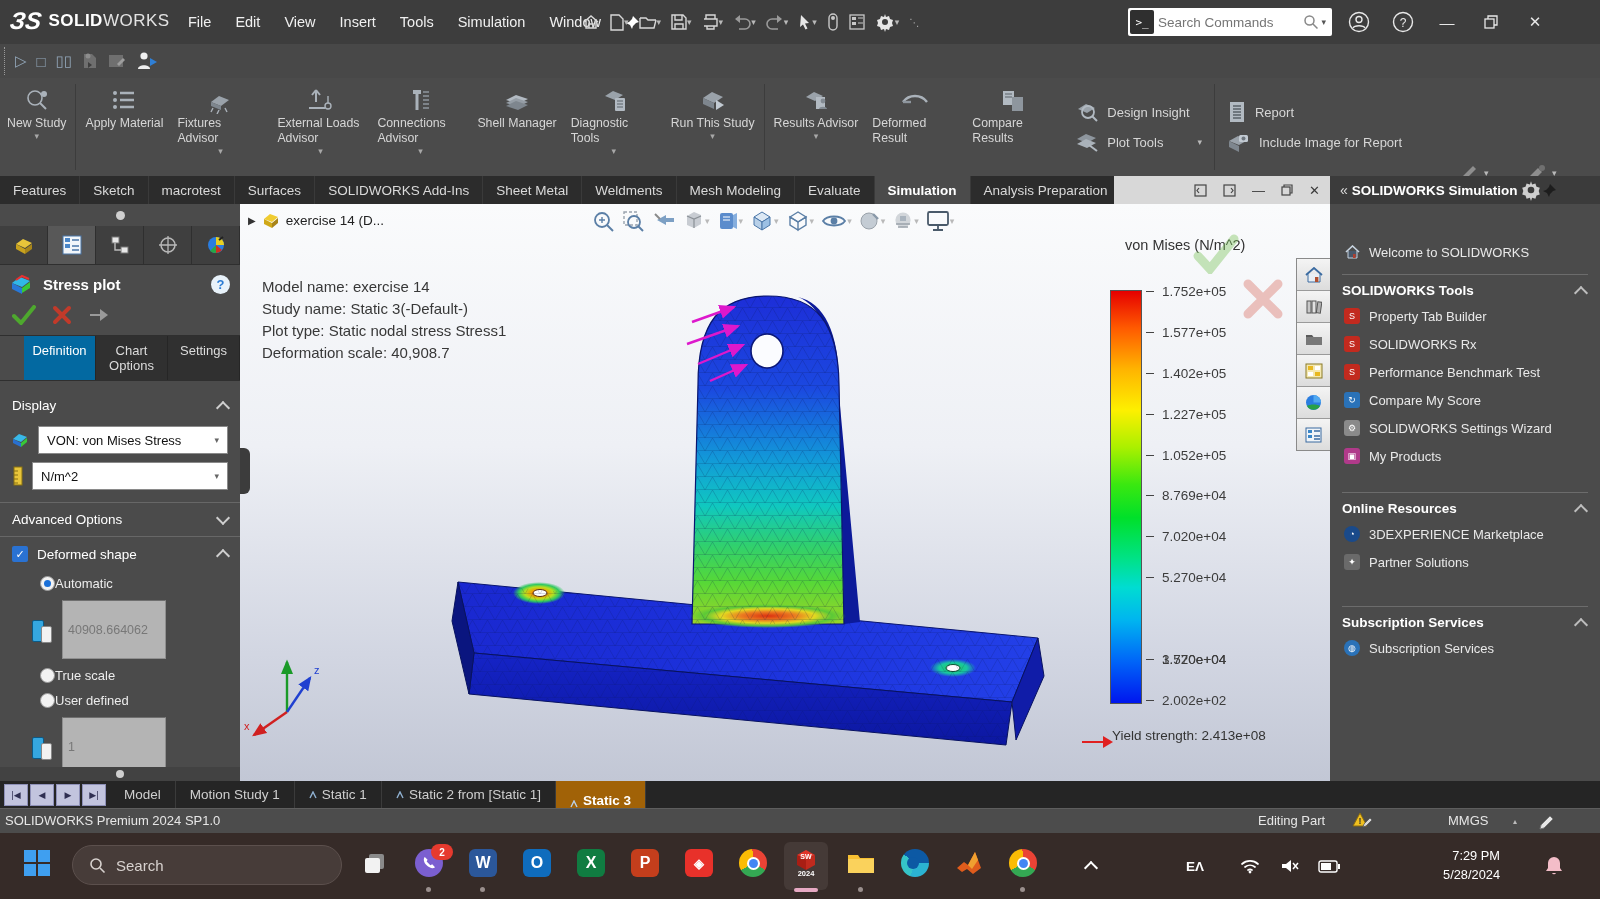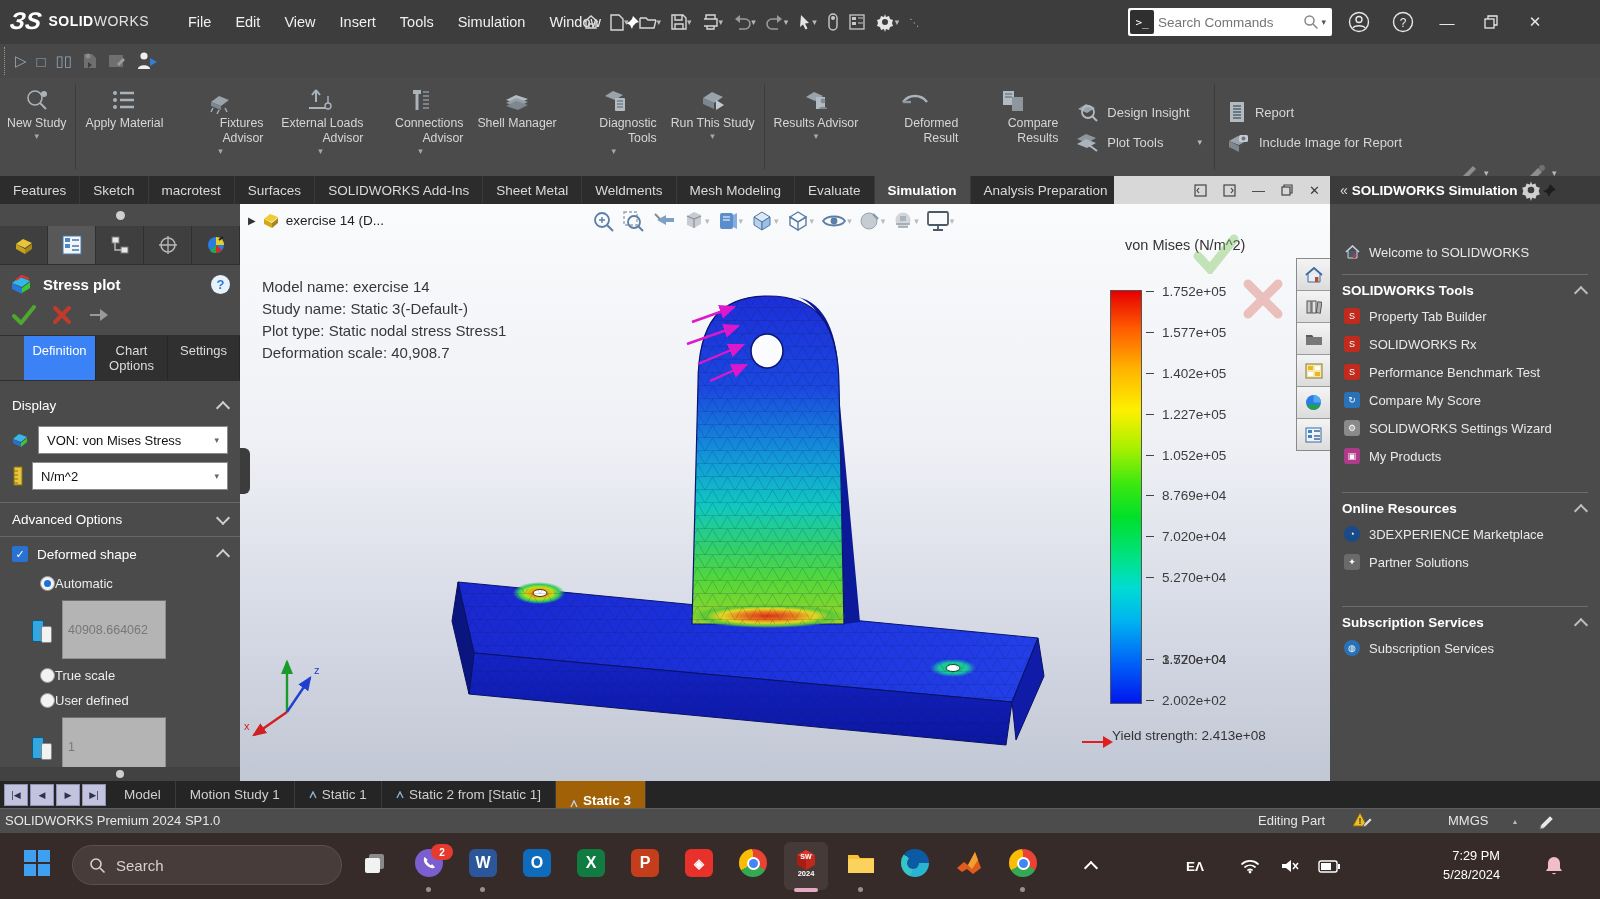--- a/index.html
+++ b/index.html
@@ -10,21 +10,21 @@
   .row{display:flex;align-items:center;}
   .caret{font-size:9px;color:#b9b9b9;line-height:1;}
   .chv{display:inline-block;width:8px;height:8px;border-left:2px solid #cfcfcf;border-bottom:2px solid #cfcfcf;}
   .chv.up{transform:rotate(135deg);margin-top:4px;}
   .chv.down{transform:rotate(-45deg);margin-bottom:4px;}
 
   
   #titlebar{left:0;top:0;width:1600px;height:44px;background:#3d3d3d;color:#ececec;}
   .logo{left:10px;top:7px;display:flex;align-items:center;gap:7px;}
   .logo-glyph{font-style:italic;font-weight:bold;font-size:24px;color:#fff;transform:skewX(-8deg);}
-  .brand{font-size:14px;letter-spacing:.5px;color:#fff;}
+  .brand{font-size:17px;letter-spacing:.5px;color:#fff;}
   .brand b{font-weight:bold}.brand span{font-weight:normal;color:#e3e3e3;}
   .menu{left:176px;top:0;height:44px;}
   .menu-item{padding:0 12px;font-size:14.5px;color:#f0f0f0;height:44px;display:flex;align-items:center;cursor:default;}
   .qat{left:578px;top:0;height:44px;gap:2px;}
   .qbtn{display:flex;align-items:center;height:30px;padding:0 4px;}
   .qbtn svg{display:block;}
   .searchbox{left:1128px;top:8px;width:204px;height:28px;background:#fff;border-radius:2px;display:flex;align-items:center;}
   .searchbox .term{width:24px;height:24px;background:#2f2f2f;border-radius:2px;margin:2px;color:#fff;font-size:11px;display:flex;align-items:center;justify-content:center;font-family:"DejaVu Sans Mono",monospace;}
   .searchbox input{flex:1;border:0;outline:0;font-size:13.5px;color:#333;font-family:"Liberation Sans",sans-serif;background:transparent;min-width:0;}
   .searchbox .mag{color:#777;margin-right:2px;}
@@ -36,21 +36,21 @@
   #macrorow{left:0;top:44px;width:1600px;height:34px;background:#484848;border-bottom:1px solid #3e3e3e;}
   .macro-group{left:4px;top:3px;height:28px;width:208px;border-left:1px dotted #9a9a9a;display:flex;align-items:center;gap:10px;padding-left:10px;}
   .mico{color:#93a7ba;font-size:15px;}
 
   
   #ribbon{left:0;top:78px;width:1600px;height:98px;background:#4b4b4b;}
   .rib-flex{display:flex;height:98px;align-items:stretch;}
   .rsep{width:1px;background:#3c3c3c;margin:6px 2px;}
   .rbtn{display:flex;flex-direction:column;align-items:center;justify-content:flex-start;padding:8px 7px 0 7px;color:#d6d6d6;}
   .rbtn .ric{height:30px;display:flex;align-items:center;}
-  .rbtn .rlb{font-size:12.3px;text-align:right;line-height:1.2;max-width:86px;}
+  .rbtn .rlb{font-size:12.3px;text-align:left;line-height:1.2;max-width:86px;}
   .rbtn .rdd{height:12px;font-size:9px;color:#a8a8a8;}
   .rstack{display:flex;flex-direction:column;justify-content:center;gap:8px;padding:0 10px;}
   .rstack .srow{display:flex;align-items:center;gap:8px;color:#d6d6d6;font-size:13px;}
   .rib-chevron{left:1414px;top:146px;color:#c9c9c9;}
   .rib-mini{top:84px;display:flex;gap:4px;align-items:center;color:#9b9b9b;}
 
   
   #tabrow{left:0;top:176px;width:1600px;height:28px;background:#2c2c2c;}
   .ctab{height:28px;display:flex;align-items:center;padding:0 13px;font-size:13.5px;color:#d9d9d9;border-right:1px solid #3a3a3a;}
   .ctab.active{background:#4b4b4b;color:#fff;font-weight:bold;}
@@ -68,21 +68,21 @@
   .dot{width:9px;height:9px;border-radius:50%;background:#cfcfcf;}
   .pm-tabs{display:flex;height:38px;background:#3f3f3f;border-bottom:1px solid #2f2f2f;}
   .pm-tab{width:48px;display:flex;align-items:center;justify-content:center;border-right:1px solid #2f2f2f;}
   .pm-tab.active{background:#585858;}
   .pm-title{display:flex;align-items:center;gap:9px;padding:8px 10px 4px 10px;}
   .pm-title .t{font-size:15px;font-weight:bold;color:#fff;}
   .helpbtn{margin-left:auto;width:19px;height:19px;border-radius:50%;background:#e8f2fa;color:#2b7bd4;font-weight:bold;font-size:13px;display:flex;align-items:center;justify-content:center;}
   .pm-actions{display:flex;gap:16px;padding:6px 12px 10px 12px;align-items:center;}
   .pm-subtabs{display:flex;border-top:1px solid #2f2f2f;border-bottom:1px solid #2f2f2f;}
   .pm-subtab{flex:1;text-align:center;font-size:13px;padding:7px 0;background:#303030;color:#dcdcdc;border-right:1px solid #262626;}
-  .pm-subtab.active{background:#3b82f6;color:#fff;margin-left:24px;}
+  .pm-subtab.active{background:#0369a1;color:#fff;margin-left:24px;}
   .sect-hd{display:flex;align-items:center;padding:9px 12px;font-weight:normal;font-size:13.5px;color:#fff;}
   .sect-hd .chv{margin-left:auto;}
   .sep{height:1px;background:#676767;margin:0 0;}
   .ddrow{display:flex;align-items:center;gap:8px;padding:4px 12px;}
   .ddbox{flex:1;height:26px;background:#fff;border:1px solid #8a8a8a;display:flex;align-items:center;padding:0 8px;font-size:13px;color:#111;}
   .ddbox .caret{margin-left:auto;color:#666;}
   .radio{width:15px;height:15px;border-radius:50%;background:#f2f2f2;border:1px solid #9a9a9a;box-sizing:border-box;position:relative;}
   .radio.sel::after{content:"";position:absolute;left:3px;top:3px;width:7px;height:7px;border-radius:50%;background:#1a70d8;}
   .optrow{display:flex;align-items:center;gap:0;padding:5px 12px 5px 40px;font-size:13px;}
   .inprow{display:flex;align-items:center;gap:8px;padding:4px 12px 4px 32px;}

